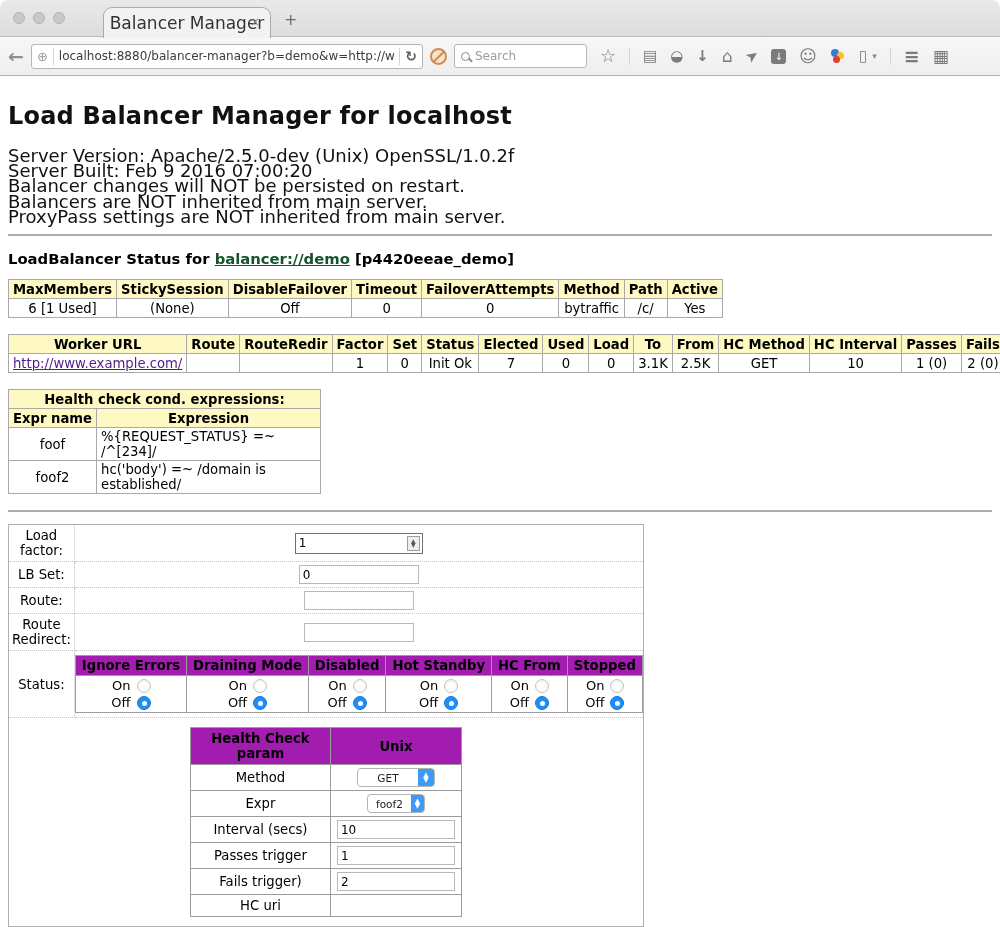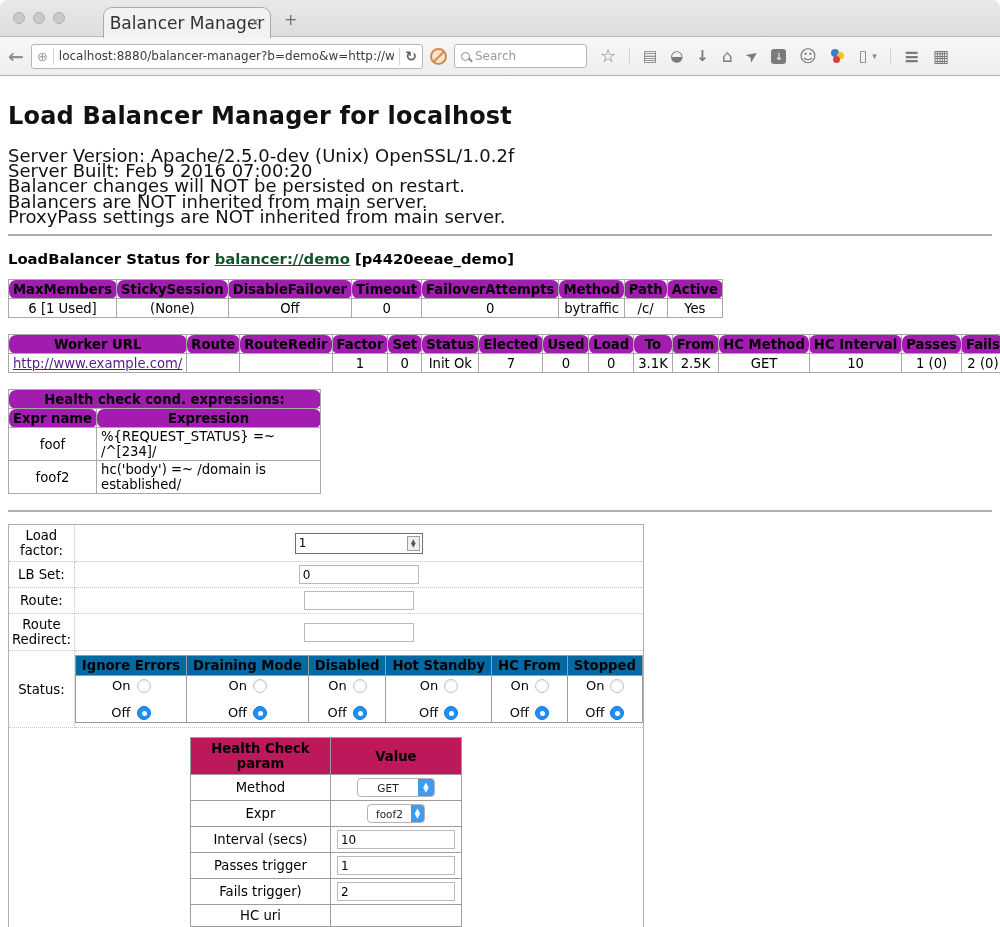--- a/index.html
+++ b/index.html
@@ -46,46 +46,46 @@
   .content { padding:0 8px; color:#000; }
   h1.pagetitle { font-size:24px; font-weight:bold; color:#111; margin:26px 0 18px 0; letter-spacing:0.2px; }
   .info p { font-size:18px; line-height:15.2px; color:#111; }
   hr.rule { border:none; height:2px; background:#adadad; margin:10px 0; }
 
   .secheading { font-size:14.8px; font-weight:bold; margin:14px 0 12px 0; }
   .secheading a { color:#14532d; text-decoration:underline; }
 
   table.t { border-collapse:collapse; font-size:13.2px; margin-bottom:16px; }
   table.t th, table.t td { border:1px solid #a9a9a9; padding:1px 4px; text-align:center; height:19px; }
-  table.t th { background:#a21caf; font-weight:bold; white-space:nowrap;border-radius:7px; }
+  table.t th { background:#fef9c3; font-weight:bold; white-space:nowrap; }
   table.t td a { color:#551a8b; text-decoration:underline; }
   table.t .left { text-align:left; }
 
   
   table.form-t { border-collapse:collapse; width:564px; font-size:13.2px; border:1px solid #b0b0b0; margin-top:12px; }
   table.form-t > tbody > tr > td { border:1px dotted #c6c6c6; padding:3px; text-align:center; }
   table.form-t td.flabel { width:100px; font-size:13.2px; }
   .ti { border:1px solid #b9b9b9; height:19px; font-size:12px; font-family:"DejaVu Sans",sans-serif; padding:0 3px; background:#fff; outline:none; }
   .numwrap { display:inline-flex; align-items:center; border:1px solid #6f6f6f; height:21px; width:128px; background:#fff; padding:0 2px 0 3px; }
   .numwrap input { border:none; outline:none; flex:1; font-size:12px; font-family:"DejaVu Sans",sans-serif; min-width:0; }
   .spinner { width:13px; height:15px; border:1px solid #9f9f9f; background:#eee; font-size:6px; color:#555; display:flex; flex-direction:column; align-items:center; justify-content:center; line-height:4px; }
 
   table.status-t { border-collapse:collapse; font-size:13.2px; margin:2px 0; }
   table.status-t th, table.status-t td { border:1px solid #9c9c9c; padding:2px 6px; text-align:center; }
-  table.status-t th { background:#0369a1; white-space:nowrap; }
-  .radiopair { display:grid; grid-template-columns:auto auto; gap:12px 6px; justify-content:center; align-items:center; }
+  table.status-t th { background:#a21caf; white-space:nowrap; }
+  .radiopair { display:grid; grid-template-columns:auto auto; gap:2px 6px; justify-content:center; align-items:center; }
   .radiopair .rl { text-align:right; font-size:13px; }
   .radio { width:14px; height:14px; border-radius:50%; display:inline-block; position:relative; }
   .radio.off-sel { background:#1f8ff7; border:1px solid #1277d8; }
   .radio.off-sel::after { content:""; position:absolute; width:5px; height:5px; background:#fff; border-radius:50%; left:4px; top:4px; }
   .radio.unsel { background:#fdfdfd; border:1px solid #c2c2c2; box-shadow:inset 0 1px 2px rgba(0,0,0,0.08); }
 
   table.hc-t { border-collapse:collapse; font-size:13.2px; margin:6px auto; }
   table.hc-t th, table.hc-t td { border:1px solid #9c9c9c; padding:3px 6px; text-align:center; height:22px; }
-  table.hc-t th { background:#be185d; }
+  table.hc-t th { background:#a21caf; }
   table.hc-t td.val { width:130px; text-align:left; }
   .hc-input { width:118px; }
   .mac-select { display:inline-flex; align-items:center; background:#fff; border:1px solid #b3b3b3; border-radius:4px; height:19px; overflow:hidden; vertical-align:middle; }
   .mac-select .sel-label { font-size:10.5px; color:#222; padding:0 8px; flex:1; text-align:center; }
   .mac-select .stepper { width:16px; height:19px; background:#3d9bf5; color:#fff; display:flex; flex-direction:column; align-items:center; justify-content:center; line-height:5px; font-size:7px; }
   .sel-method { width:78px; }
   .sel-expr { width:58px; }
 </style>
 </head>
 <body>
@@ -372,21 +372,21 @@
       <tr>
         <td colspan="2">
           <table class="hc-t">
             <colgroup>
                   <col style="width:140px">
                   <col style="width:130px">
                 </colgroup>
             <tbody>
                   <tr>
               <th>Health Check param</th>
-              <th>Value</th>
+              <th>Unix</th>
             </tr>
             <tr>
               <td>Method</td>
               <td class="val" style="text-align:center">
                 <span class="mac-select sel-method">
                   <span class="sel-label">GET</span>
                   <span class="stepper">▲<br>▼</span>
                 </span>
               </td>
             </tr>

